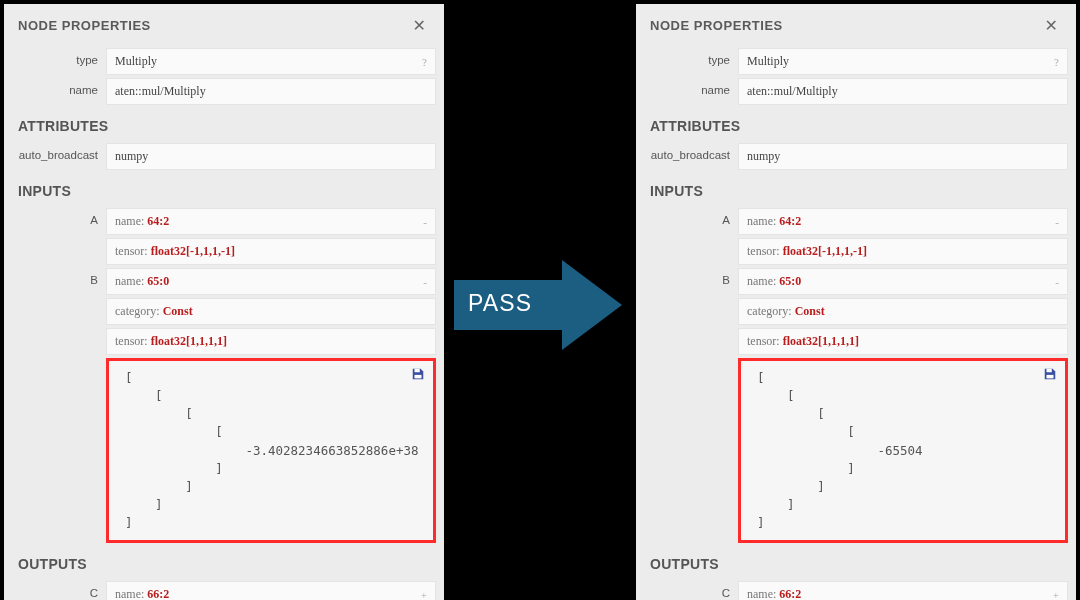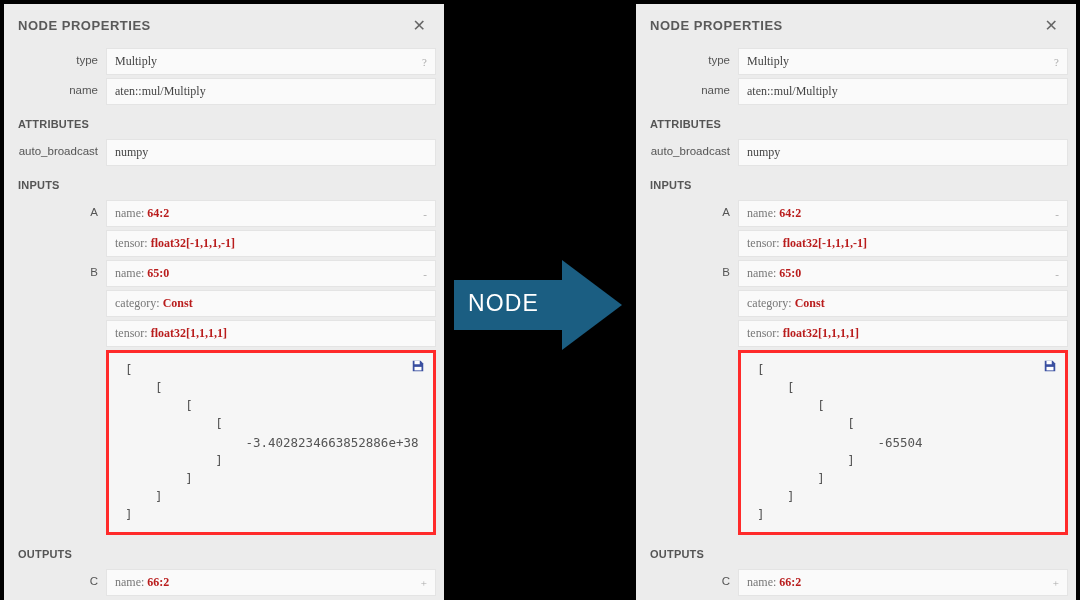--- a/index.html
+++ b/index.html
@@ -31,21 +31,21 @@
   }
   .hdr-title {
     font-weight: 600;
     letter-spacing: 0.04em;
     color: #5a5a5a;
     font-size: 13px;
   }
   .close-x { font-size: 16px; color: #666; cursor: pointer; padding: 2px 4px; }
   .section {
     font-weight: 600;
-    font-size: 11px;
+    font-size: 14px;
     color: #555;
     padding: 10px 6px 6px 6px;
     letter-spacing: 0.02em;
   }
   .row { display: flex; align-items: flex-start; margin: 3px 0; }
   .lbl {
     width: 94px;
     text-align: right;
     padding: 6px 8px 0 0;
     color: #555;
@@ -213,21 +213,21 @@
         <span><span class="k">name: </span><span class="v">66:2</span></span>
         <span class="q">+</span>
       </div>
     </div>
   </div>
 </div>
 
 <div class="arrow">
   <div class="arrow-shaft"></div>
   <div class="arrow-head"></div>
-  <div class="arrow-text">NODE</div>
+  <div class="arrow-text">PASS</div>
 </div>
 
 <div class="panel panel-right">
   <div class="hdr">
     <span class="hdr-title">NODE PROPERTIES</span>
     <span class="close-x">✕</span>
   </div>
 
   <div class="row">
     <div class="lbl">type</div>

